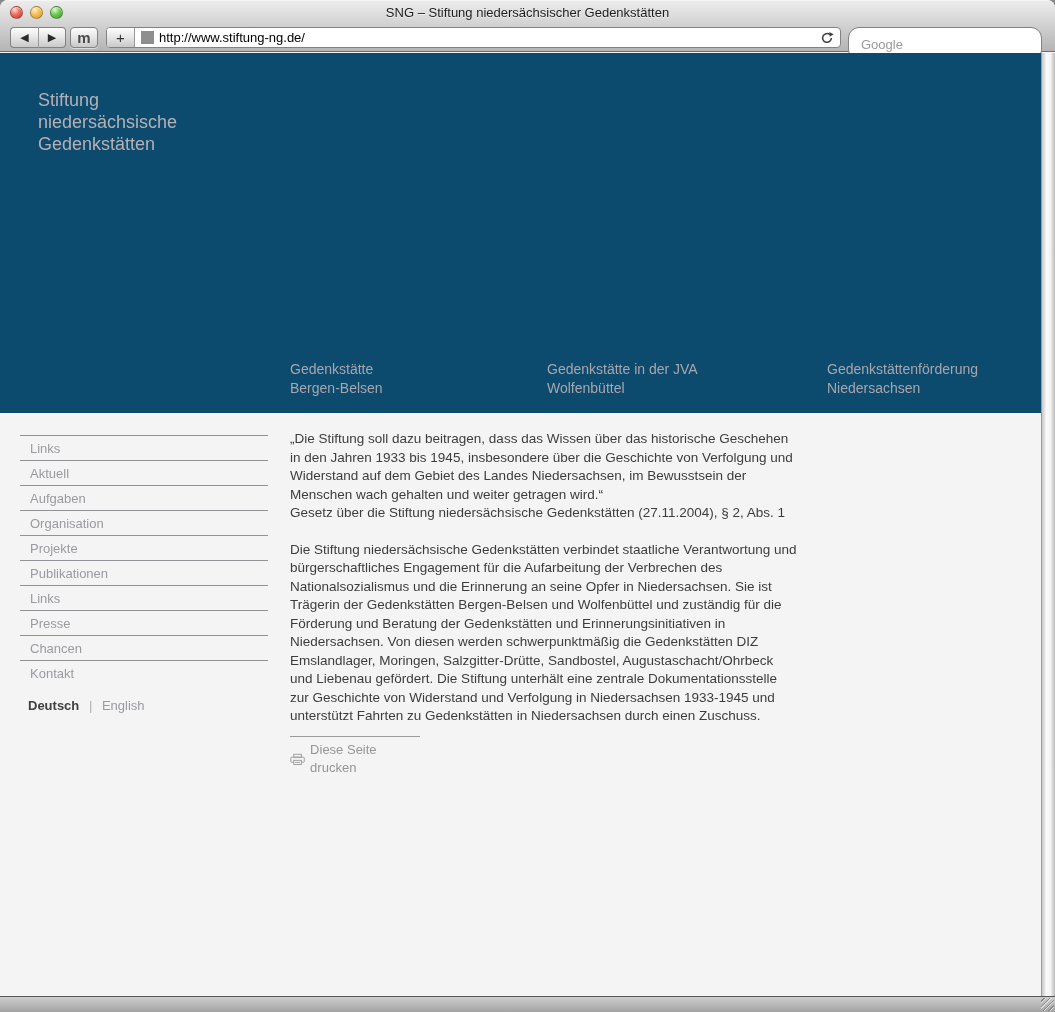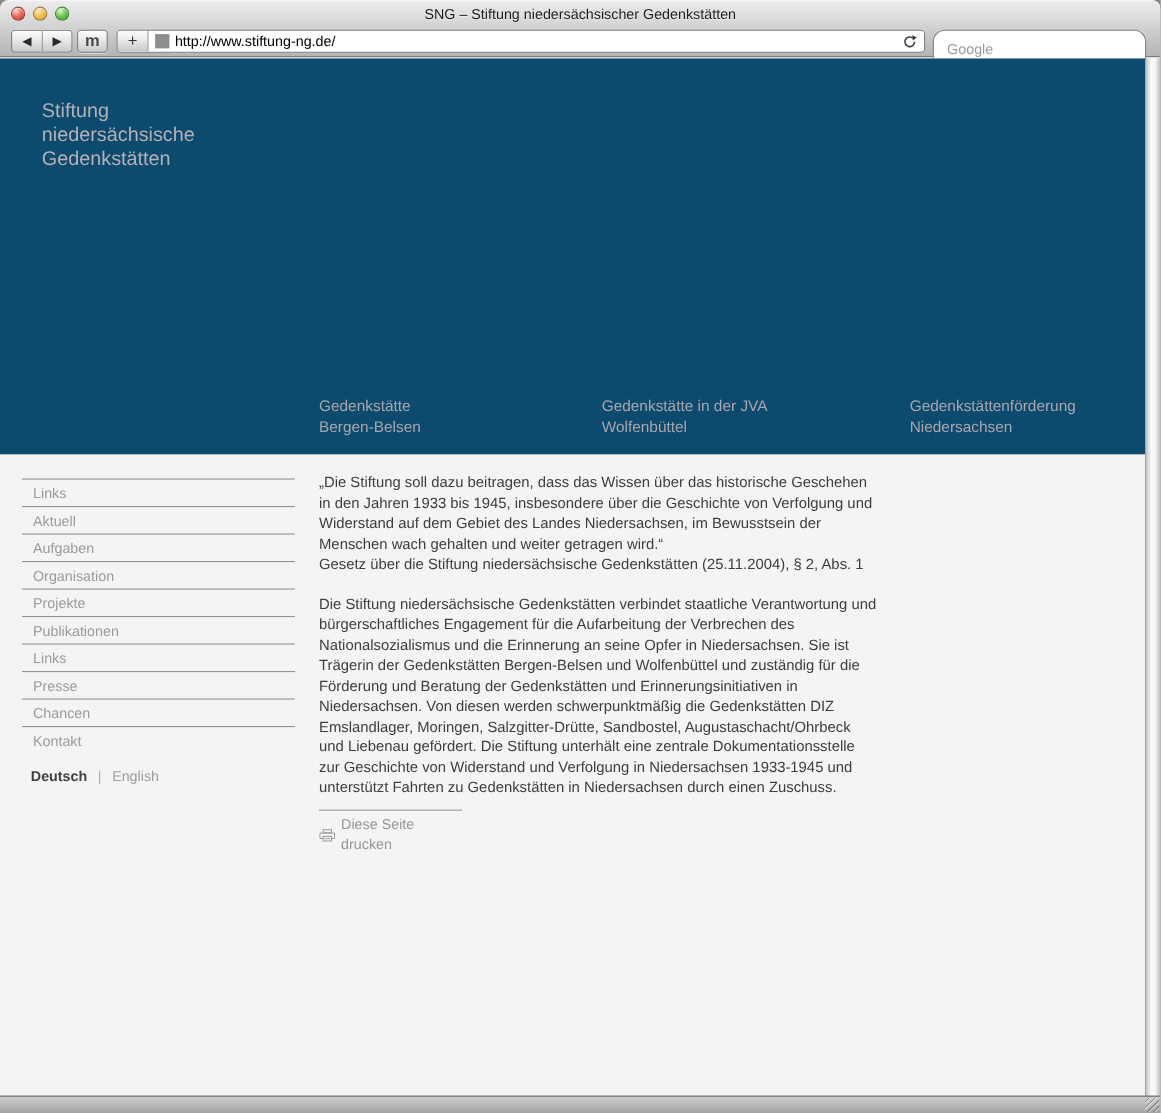--- a/index.html
+++ b/index.html
@@ -179,21 +179,21 @@
         <div class="nav-item">Kontakt</div>
         <div class="lang-row">
           <span class="lang-active">Deutsch</span>
           <span class="lang-sep">|</span>
           <span class="lang-other">English</span>
         </div>
       </div>
 
       <div class="main">
         <p>„Die Stiftung soll dazu beitragen, dass das Wissen über das historische Geschehen in den Jahren 1933 bis 1945, insbesondere über die Geschichte von Verfolgung und Widerstand auf dem Gebiet des Landes Niedersachsen, im Bewusstsein der Menschen wach gehalten und weiter getragen wird.“</p>
-        <p>Gesetz über die Stiftung niedersächsische Gedenkstätten (25.11.2004), § 2, Abs. 1</p>
+        <p>Gesetz über die Stiftung niedersächsische Gedenkstätten (27.11.2004), § 2, Abs. 1</p>
         <p class="body-par">Die Stiftung niedersächsische Gedenkstätten verbindet staatliche Verantwortung und bürgerschaftliches Engagement für die Aufarbeitung der Verbrechen des Nationalsozialismus und die Erinnerung an seine Opfer in Niedersachsen. Sie ist Trägerin der Gedenkstätten Bergen-Belsen und Wolfenbüttel und zuständig für die Förderung und Beratung der Gedenkstätten und Erinnerungsinitiativen in Niedersachsen. Von diesen werden schwerpunktmäßig die Gedenkstätten DIZ Emslandlager, Moringen, Salzgitter-Drütte, Sandbostel, Augustaschacht/Ohrbeck und Liebenau gefördert. Die Stiftung unterhält eine zentrale Dokumentationsstelle zur Geschichte von Widerstand und Verfolgung in Niedersachsen 1933-1945 und unterstützt Fahrten zu Gedenkstätten in Niedersachsen durch einen Zuschuss.</p>
         <div class="print-row">
           <div class="print-link">
             <svg width="16" height="13" viewBox="0 0 18 14">
               <rect x="4.5" y="0.8" width="9" height="3.5" fill="none" stroke="#9a9a9a" stroke-width="1.1"></rect>
               <rect x="1" y="4.3" width="16" height="6" rx="1" fill="none" stroke="#9a9a9a" stroke-width="1.1"></rect>
               <rect x="4.5" y="8" width="9" height="5" fill="#f4f4f5" stroke="#9a9a9a" stroke-width="1.1"></rect>
               <line x1="6" y1="10.5" x2="12" y2="10.5" stroke="#9a9a9a" stroke-width="1"></line>
             </svg>
             <span>Diese Seite drucken</span>

